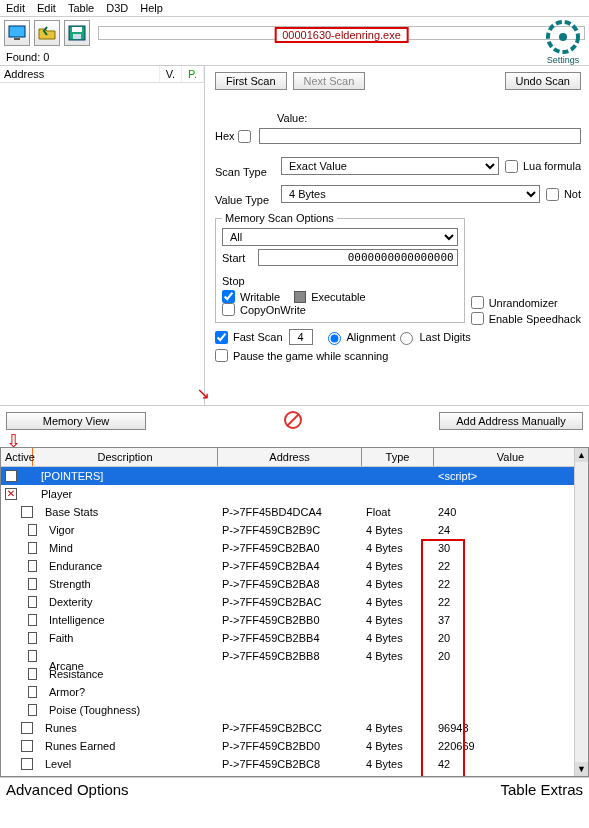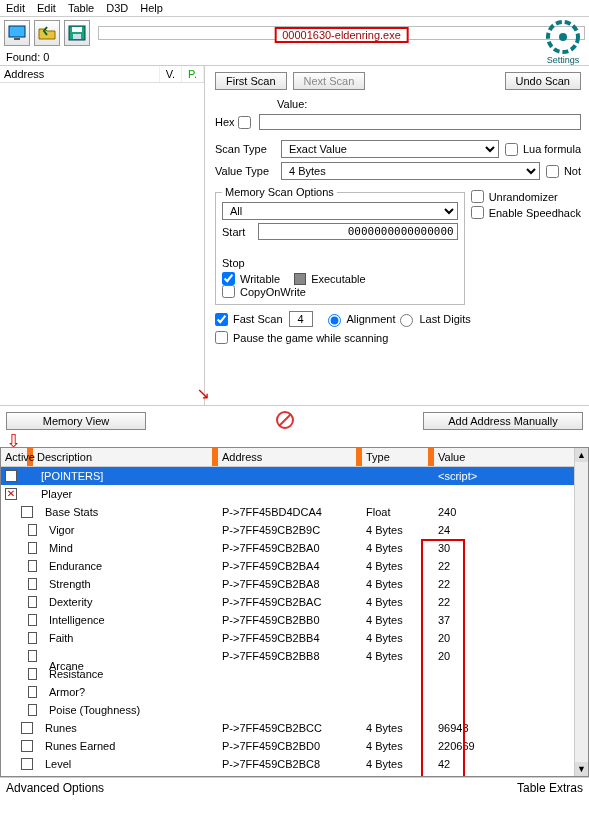--- a/index.html
+++ b/index.html
@@ -96,21 +96,21 @@
     border:1px solid #7a7a7a; background:#fff;
   }
   input[type=checkbox]{ margin:0 2px 0 0; }
   fieldset {
     border:1px solid #bbb;
     padding:4px 6px 6px 6px;
     margin:2px 0;
   }
   fieldset legend { font-size:11px; padding:0 3px; }
   label { display:flex; align-items:center; gap:3px; font-size:11px;}
-  .smallcol { width:46px; text-align:right; }
+  .smallcol { width:46px; text-align:right;margin-top:12px; }
   .wide { flex:1; }
   .midbar {
     display:flex; align-items:center;
     padding:3px 6px; gap:6px;
     border-top:1px solid #ccc;
   }
   .midbar .btn { flex:0 0 auto; }
   .midbar .spacer{ flex:1; text-align:center; }
   .no-icon {
     width:22px;height:22px;
@@ -123,21 +123,21 @@
   .table-wrap {
     border:1px solid #888;
     height: 330px;
     overflow:hidden;
     position:relative;
   }
   .thead {
     display:flex; border-bottom:1px solid #ccc;
     background:#f4f4f4; font-size:11px;
   }
-  .thead div { padding:3px 4px; border-right:6px solid #f97316;}
+  .thead div { padding:3px 4px; border-right:1px solid #f97316;text-align:center;}
   .c-act{ width:32px;}
   .c-desc{ width:185px;}
   .c-addr{ width:144px;}
   .c-type{ width:72px;}
   .c-val{ flex:1;}
   .tbody { position:relative; }
   .trow {
     display:flex; align-items:center;
     font-size:11px; height:18px;
     padding-left:4px;
@@ -155,21 +155,21 @@
   .scrollbar {
     position:absolute; right:0; top:0; bottom:0; width:14px;
     background:#eee; border-left:1px solid #ccc;
   }
   .scrollbar .up,.scrollbar .down{
     height:14px;background:#ddd;text-align:center;font-size:9px;line-height:14px;
   }
   .footer {
     display:flex; justify-content:space-between;
     padding:3px 6px; border-top:1px solid #ccc;
-    font-size:12px;
+    font-size:15px;
   }
 </style>
 </head>
 <body>
 
 <div class="menubar">
   <span>Edit</span>
   <span>Edit</span>
   <span>Table</span>
   <span>D3D</span>
@@ -221,21 +221,21 @@
   </div>
 
   <div class="scan-panel">
     <div class="row">
       <button class="btn">First Scan</button>
       <button class="btn" disabled="">Next Scan</button>
       <span class="wide"></span>
       <button class="btn">Undo Scan</button>
     </div>
 
-    <div class="row" style="margin-top:4px;">
+    <div class="row" style="margin-top:18px;">
       <span style="width:56px"></span>
       <span>Value:</span>
     </div>
     <div class="row">
       <label>
           <span>Hex</span>
         <input type="checkbox" style="">
       </label>
       <input type="text" class="wide" style="">
     </div>
@@ -250,29 +250,29 @@
     </div>
     <div class="row">
       <span class="smallcol" style="width:60px;text-align:left">Value Type</span>
       <select class="wide"><option>4 Bytes</option></select>
       <label>
           <input type="checkbox" style="">
           <span>Not</span>
         </label>
     </div>
 
-    <div class="row" style="align-items:flex-start;">
+    <div class="row" style="align-items:flex-end;">
       <fieldset style="flex:1">
         <legend>Memory Scan Options</legend>
         <select style="width:100%"><option>All</option></select>
         <div class="row" style="margin-top:3px">
           <span style="width:30px">Start</span>
           <input type="text" class="wide" style="text-align: right; font-family: monospace;" value="0000000000000000">
         </div>
-        <div class="row" style="margin-top:17px">
+        <div class="row" style="margin-top:9px">
           <span style="width:30px">Stop</span>
         </div>
         <div class="row" style="margin-top:3px;gap:14px">
           <label>
               <input type="checkbox" checked="" style="">
               <span>Writable</span>
             </label>
           <label>
               <input type="checkbox" style="appearance: none; width: 12px; height: 12px; border: 1px solid rgb(85, 85, 85); background: rgb(136, 136, 136);">
               <span>Executable</span>
@@ -326,21 +326,21 @@
 <div class="midbar">
   <button class="btn" style="width:140px">Memory View</button>
   <span class="spacer">
     <span class="no-icon">
       <svg width="20" height="20">
           <circle cx="10" cy="10" r="8" fill="none" stroke="#d33" stroke-width="2"></circle>
           <line x1="4" y1="16" x2="16" y2="4" stroke="#d33" stroke-width="2"></line>
         </svg>
     </span>
   </span>
-  <button class="btn" style="width:160px">Add Address Manually</button>
+  <button class="btn" style="width:144px">Add Address Manually</button>
 </div>
 <div class="red-arrow-down">⇩</div>
 
 <div class="table-wrap">
   <div class="thead">
     <div class="c-act">Active</div>
     <div class="c-desc">Description</div>
     <div class="c-addr">Address</div>
     <div class="c-type">Type</div>
     <div class="c-val">Value</div>

